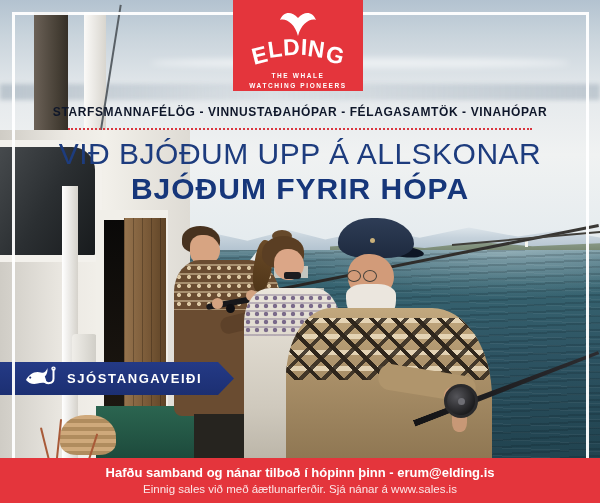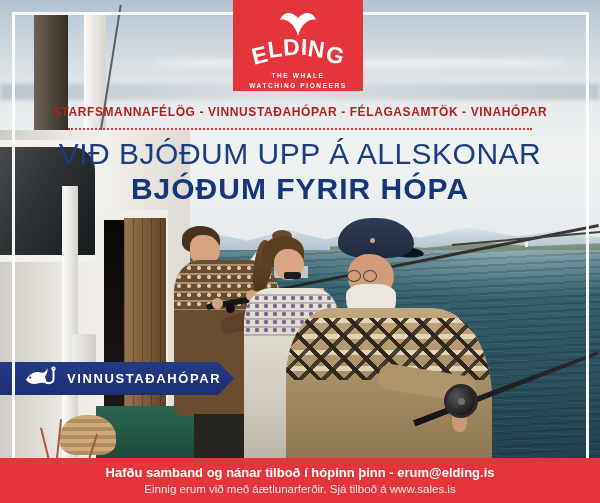--- a/index.html
+++ b/index.html
@@ -171,21 +171,21 @@
   .logo-letter:nth-child(1){transform:translateY(8px) rotate(-14deg);}
   .logo-letter:nth-child(2){transform:translateY(2px) rotate(-8deg);}
   .logo-letter:nth-child(3){transform:translateY(0) rotate(-3deg);}
   .logo-letter:nth-child(4){transform:translateY(0) rotate(3deg);}
   .logo-letter:nth-child(5){transform:translateY(2px) rotate(8deg);}
   .logo-letter:nth-child(6){transform:translateY(8px) rotate(14deg);}
   .logo-sub{position:static;margin-top:12px;color:#fff;font-size:6.5px;letter-spacing:1.6px;
     line-height:1.5;text-align:center;font-weight:bold;}
   .logo-sub div{position:static;}
 
-  .tagline{left:0;right:0;top:105px;z-index:8;text-align:center;color:#b91c1c;
+  .tagline{left:0;right:0;top:105px;z-index:8;text-align:center;color:#0f172a;
     font-size:12px;font-weight:bold;letter-spacing:.6px;}
   .tagline-dots{left:68px;right:68px;top:128px;z-index:8;border-top:2px dotted #d9353e;}
   .headline-1{left:0;right:0;top:137px;z-index:8;text-align:center;color:#1d3c7e;
     font-size:30px;letter-spacing:.5px;font-weight:400;}
   .headline-2{left:0;right:0;top:172px;z-index:8;text-align:center;color:#16367a;
     font-size:30px;letter-spacing:1px;font-weight:800;}
 
   
   .footer{left:0;right:0;bottom:0;height:45px;z-index:9;background:#e4353c;
     text-align:center;color:#fff;}
@@ -274,21 +274,21 @@
     <div class="reel"></div>
   </div>
 
   <div class="badge">
     <svg class="badge-icon" viewBox="0 0 34 26">
       <path fill="#ffffff" d="M2 14 C5 8 11 4.5 17 6.5 C20 7.5 22 5.5 23.5 2 C23.8 6 22.8 8.5 20.8 10.5 C21.8 12.5 21.8 14.5 23 18 C20 16 16.5 16.8 13.5 17.6 C8.5 19 4.5 17 2 14 Z"></path>
       <circle cx="6.2" cy="11.6" r="1.1" fill="#1c2f72"></circle>
       <path d="M29.5 3.5 v9 a4.6 4.6 0 0 1 -9 1.4" stroke="#ffffff" stroke-width="2" fill="none" stroke-linecap="round"></path>
       <circle cx="29.5" cy="2.6" r="1.5" fill="none" stroke="#ffffff" stroke-width="1.4"></circle>
     </svg>
-    <span class="badge-label">VINNUSTAÐAHÓPAR</span>
+    <span class="badge-label">SJÓSTANGAVEIÐI</span>
   </div>
 
   <div class="frame"></div>
 
   <div class="tagline">STARFSMANNAFÉLÖG - VINNUSTAÐAHÓPAR - FÉLAGASAMTÖK - VINAHÓPAR</div>
   <div class="tagline-dots"></div>
   <div class="headline-1">VIÐ BJÓÐUM UPP Á ALLSKONAR</div>
   <div class="headline-2">BJÓÐUM FYRIR HÓPA</div>
 
   <div class="logo-box">
@@ -304,16 +304,16 @@
       <span class="logo-letter">G</span>
     </div>
     <div class="logo-sub">
       <div>THE WHALE</div>
       <div>WATCHING PIONEERS</div>
     </div>
   </div>
 
   <div class="footer">
     <span class="footer-line1"><span>Hafðu samband og nánar tilboð í hópinn þinn - </span><span>erum@elding.is</span></span>
-    <span class="footer-line2"><span>Einnig erum við með áætlunarferðir. Sjá tilboð á </span><span>www.sales.is</span></span>
+    <span class="footer-line2"><span>Einnig sales við með áætlunarferðir. Sjá nánar á </span><span>www.sales.is</span></span>
   </div>
 
 </div>
 
 </body></html>

